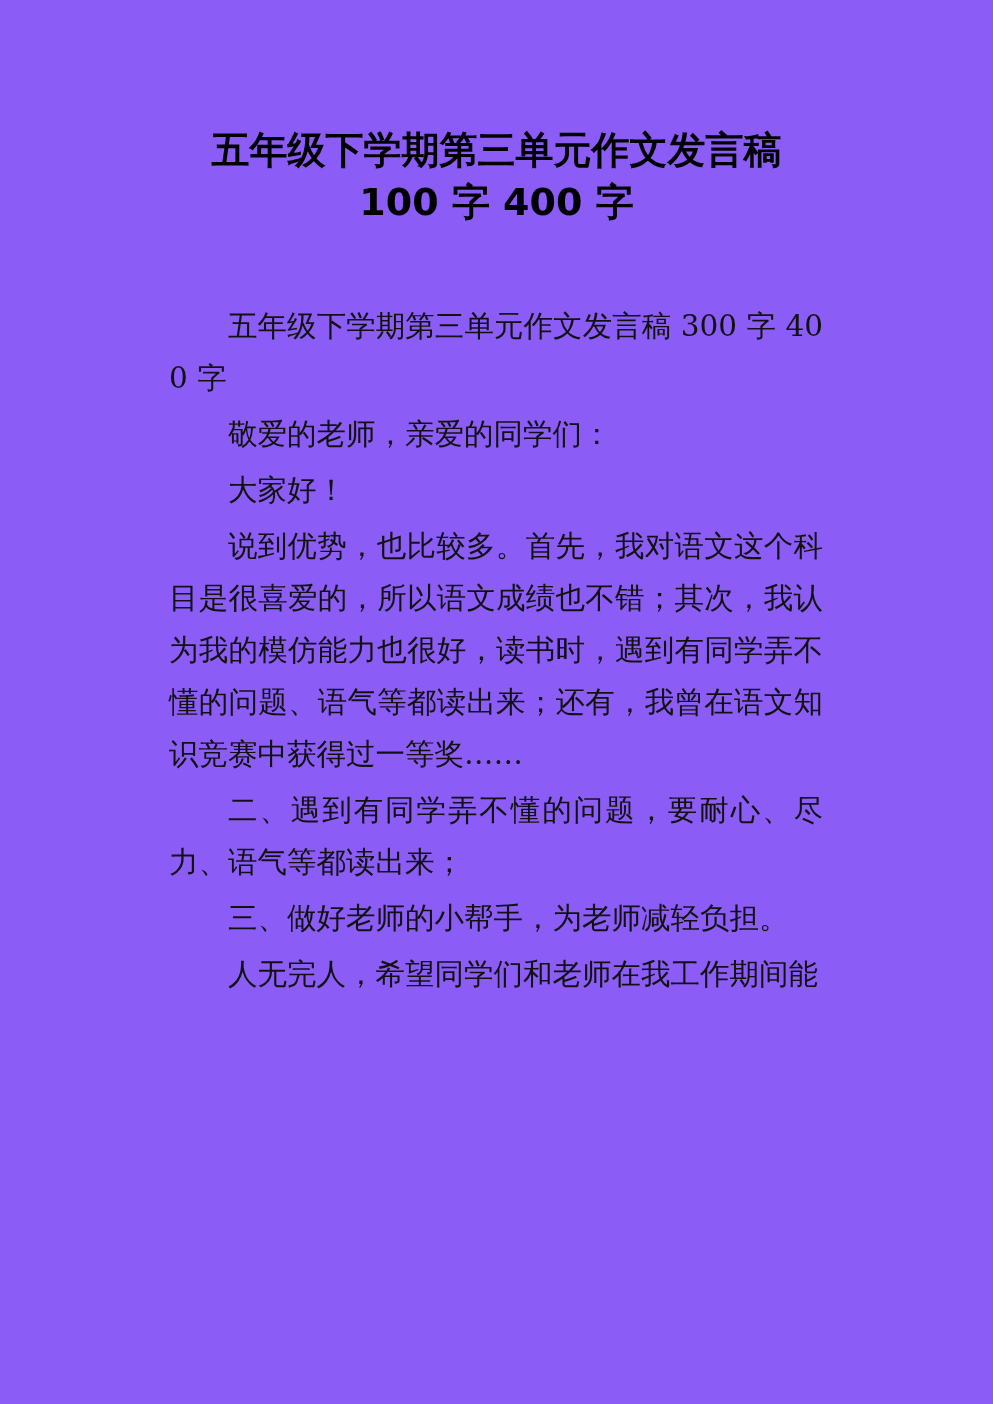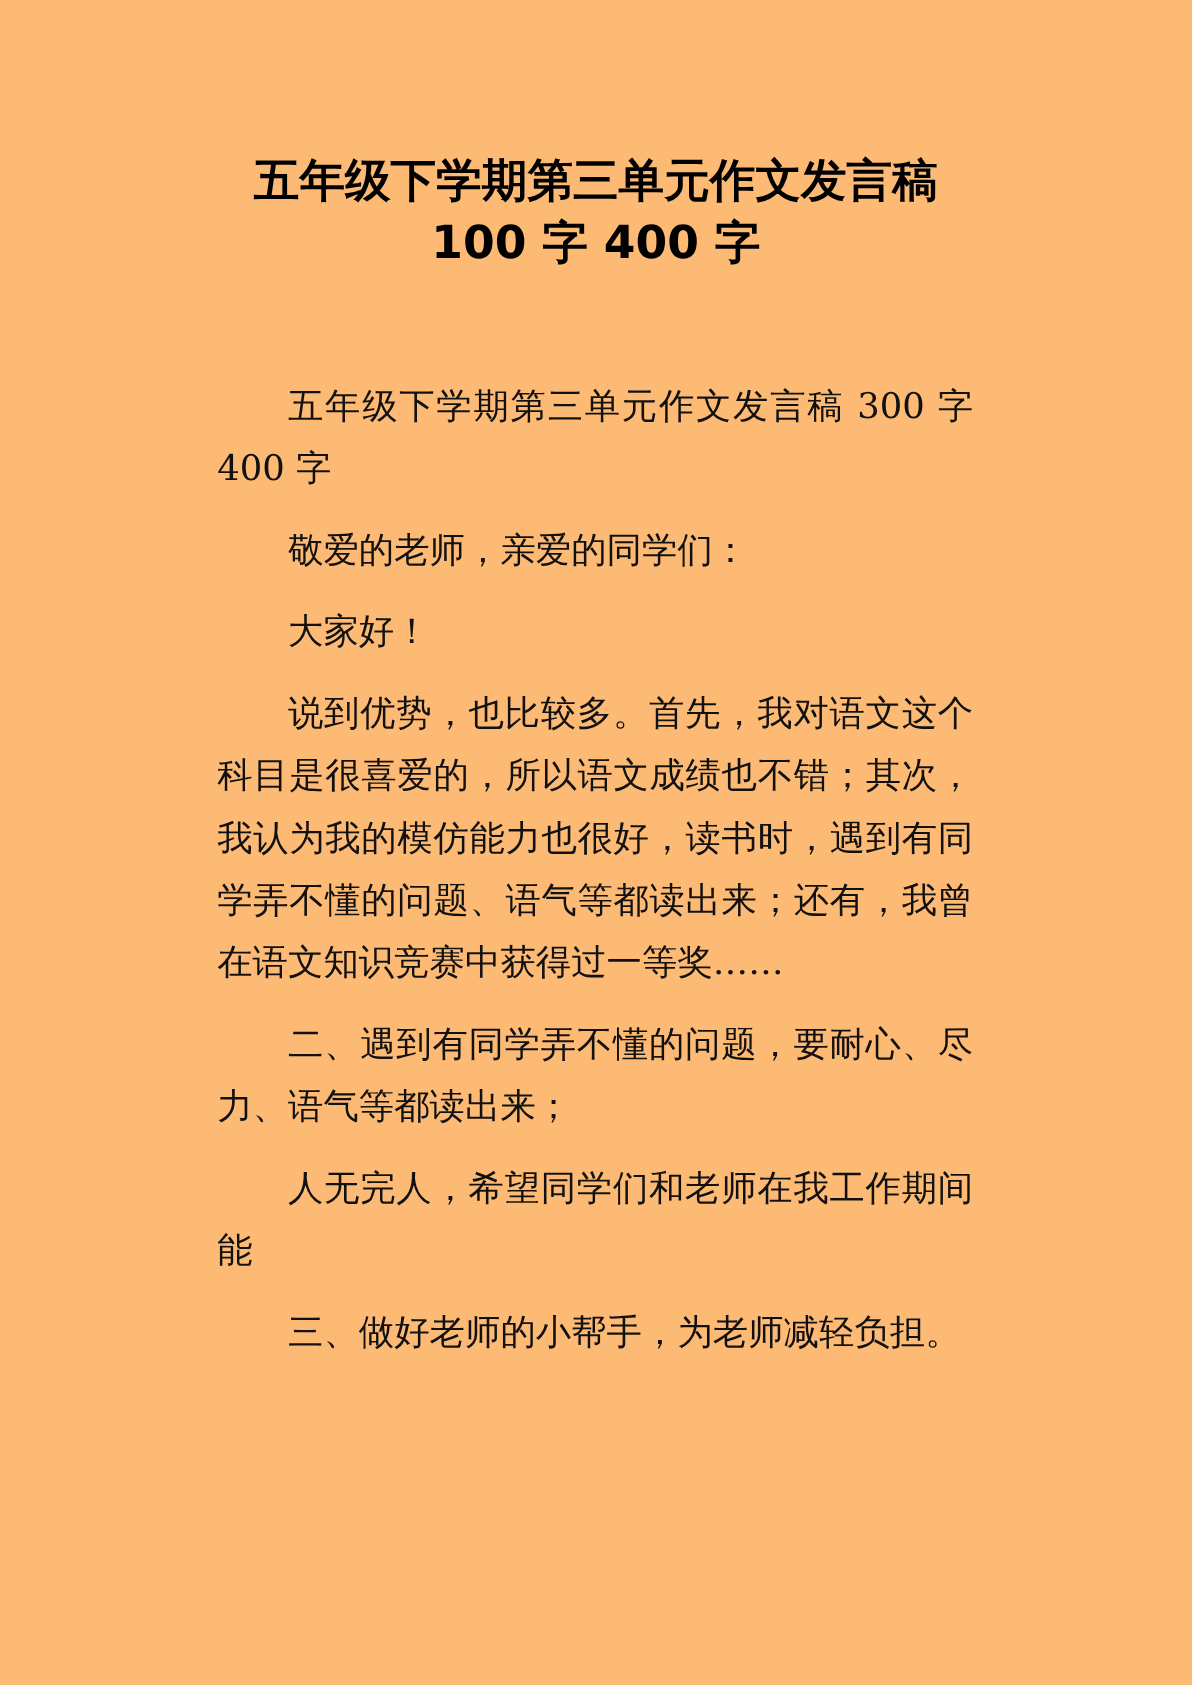--- a/index.html
+++ b/index.html
@@ -1,40 +1,40 @@
 <!DOCTYPE html>
 <html><head>
   <meta charset="utf-8">
   <style>
     html, body { margin: 0; padding: 0; background: #ffffff; }
     body { width: 993px; height: 1404px; position: relative; overflow: hidden; color: #111; }
-    .page { position: absolute; left: 0; top: 0; width: 993px; height: 1404px; background: #fdba74; }
+    .page { position: absolute; left: 0; top: 0; width: 993px; height: 1404px; background: #8b5cf6; }
     .title {
       position: absolute; left: 0; top: 124px; width: 993px; text-align: center;
       font-family: "DejaVu Sans", "Liberation Sans", sans-serif; font-weight: bold;
       font-size: 38px; line-height: 52px; color: #000; letter-spacing: 0px;
     }
     .title .line { display: block; white-space: nowrap; }
     .body {
       position: absolute; left: 165px; top: 296px; width: 662px;
       font-family: "DejaVu Serif", "Liberation Serif", serif;
       font-size: 29.5px; line-height: 52px; color: #111;
     }
-    .body p { margin: 16px; text-indent: 2em; text-align: justify; word-break: break-all; }
+    .body p { margin: 4px; text-indent: 2em; text-align: justify; word-break: break-all; }
   </style>
 </head>
 <body>
 
 <div class="page">
   <div class="title">
     <span class="line">五年级下学期第三单元作文发言稿</span>
     <span class="line">100 字 400 字</span>
   </div>
   <div class="body">
     <p>五年级下学期第三单元作文发言稿 300 字 400 字</p>
     <p>敬爱的老师，亲爱的同学们：</p>
     <p>大家好！</p>
     <p>说到优势，也比较多。首先，我对语文这个科目是很喜爱的，所以语文成绩也不错；其次，我认为我的模仿能力也很好，读书时，遇到有同学弄不懂的问题、语气等都读出来；还有，我曾在语文知识竞赛中获得过一等奖……</p>
     <p>二、遇到有同学弄不懂的问题，要耐心、尽力、语气等都读出来；</p>
+    <p>三、做好老师的小帮手，为老师减轻负担。</p>
     <p>人无完人，希望同学们和老师在我工作期间能</p>
-    <p>三、做好老师的小帮手，为老师减轻负担。</p>
   </div>
 </div>
 
 </body></html>

